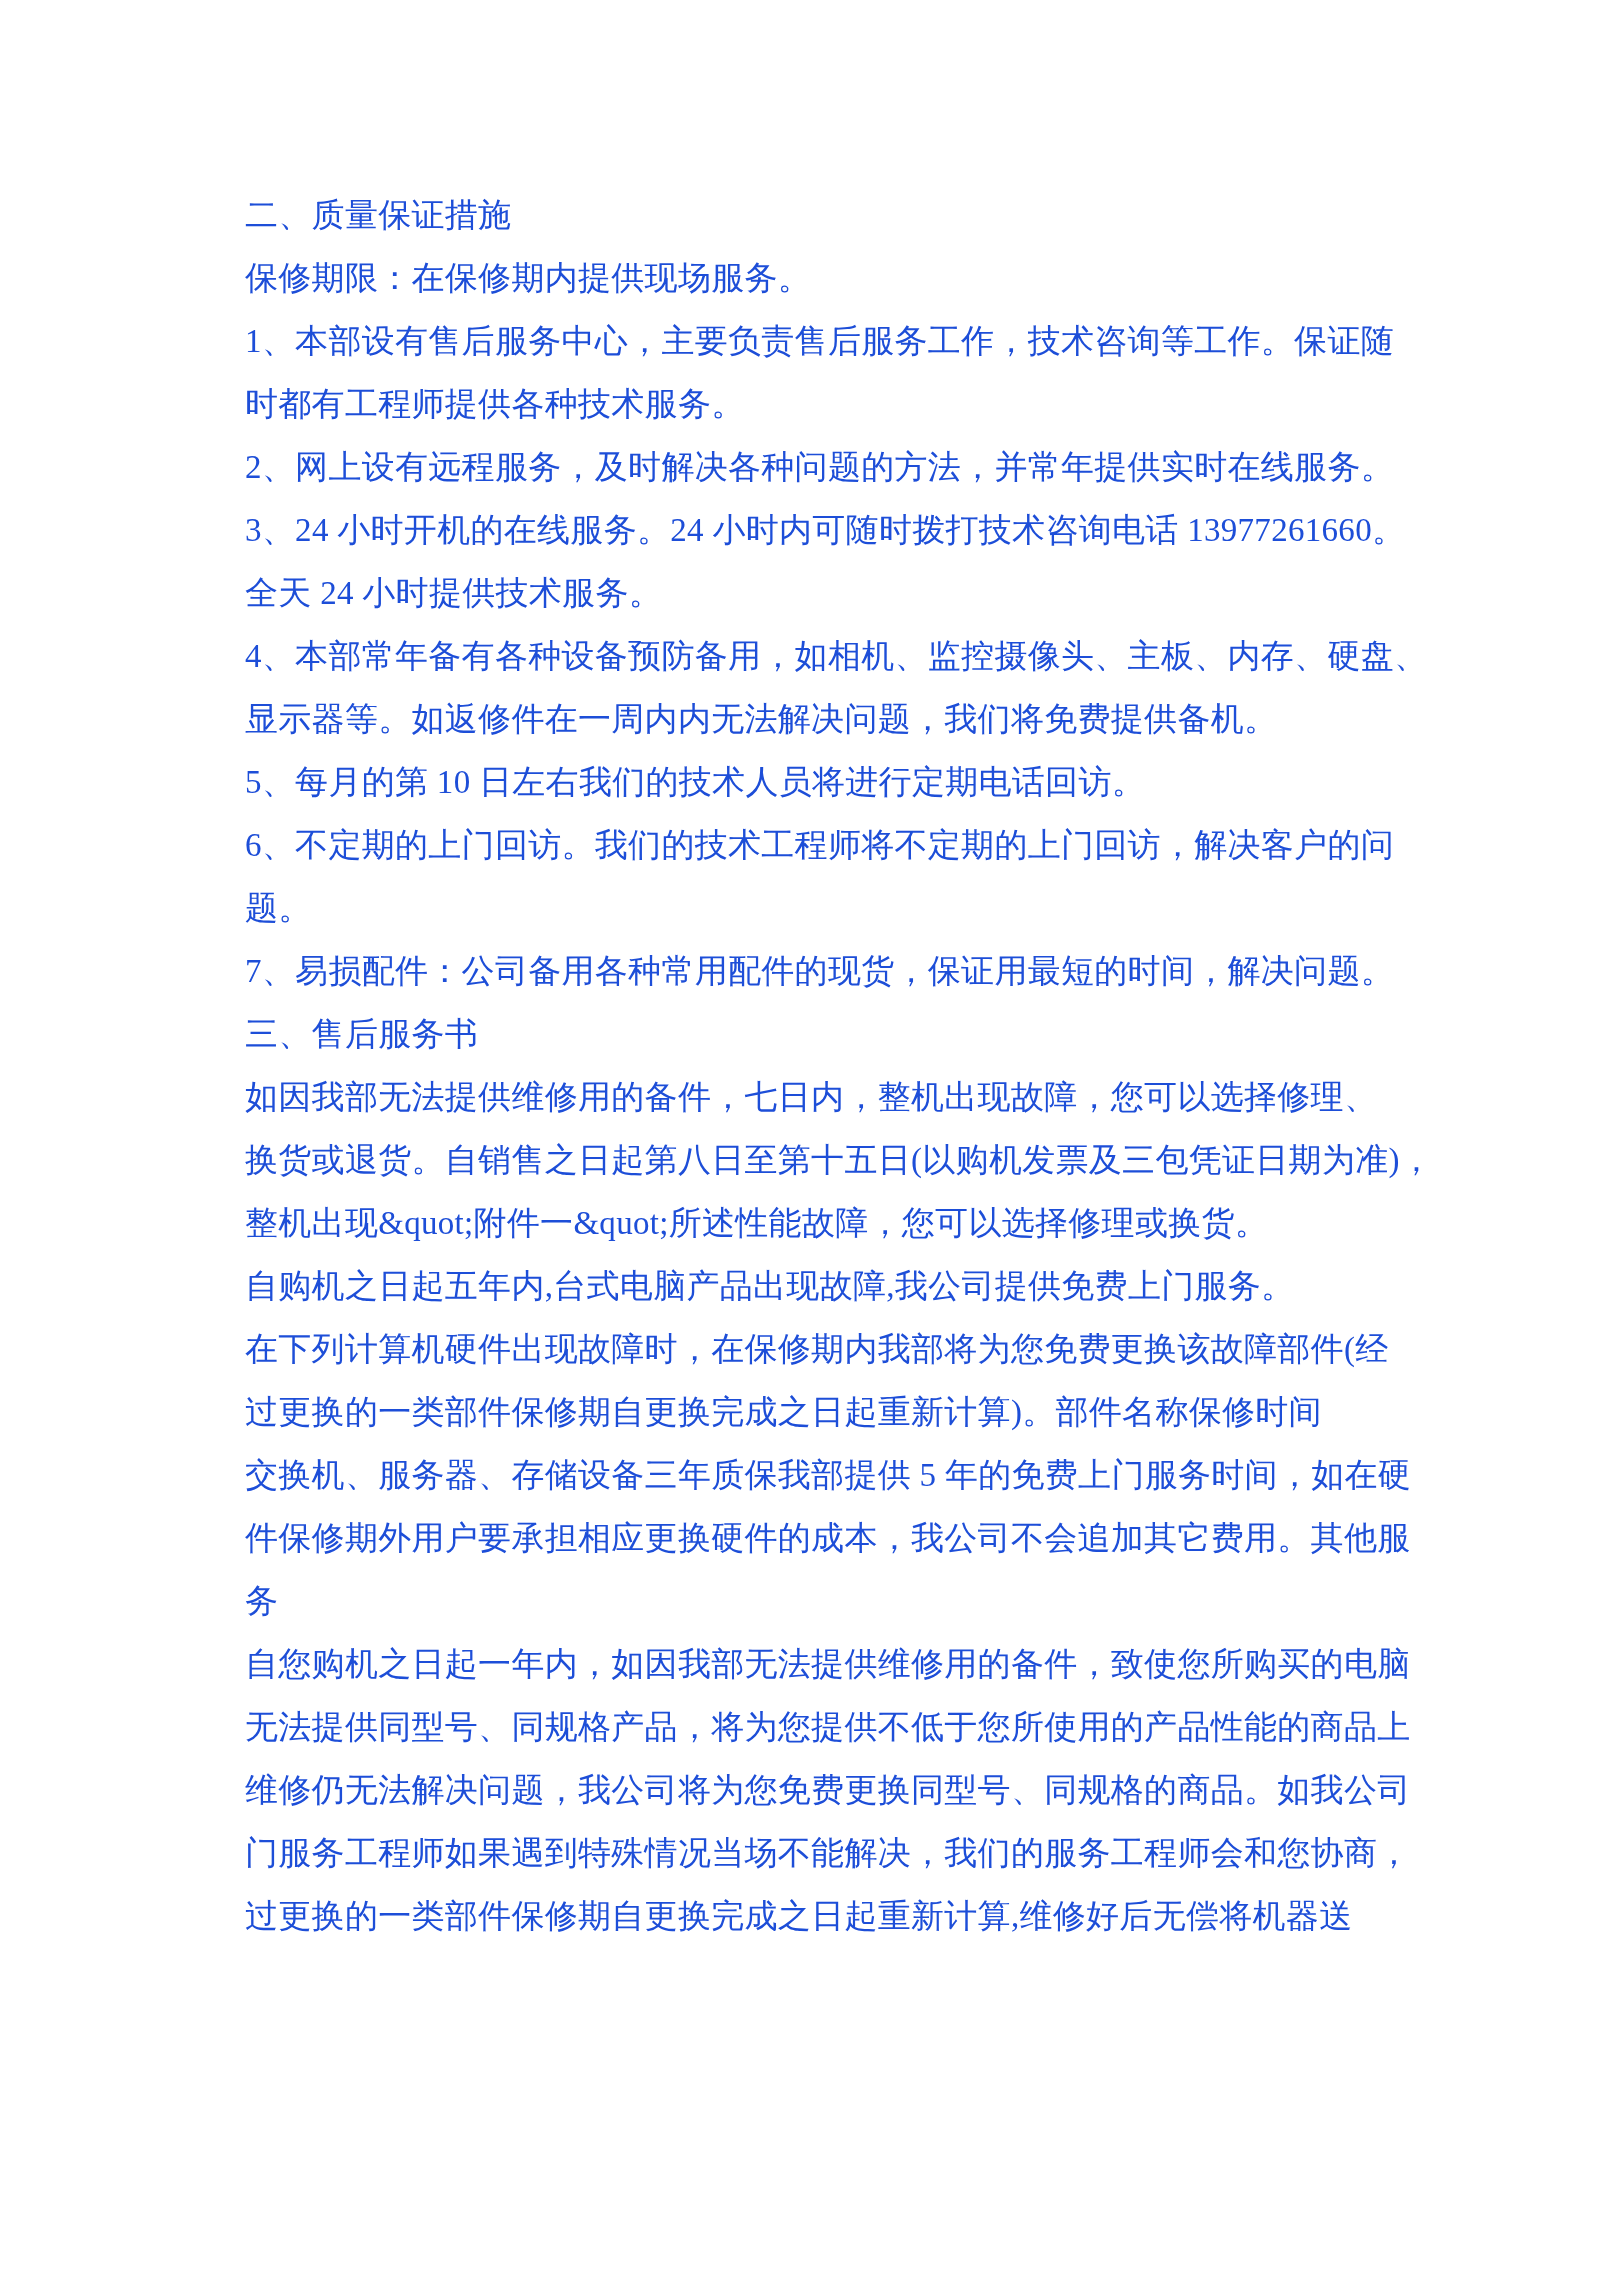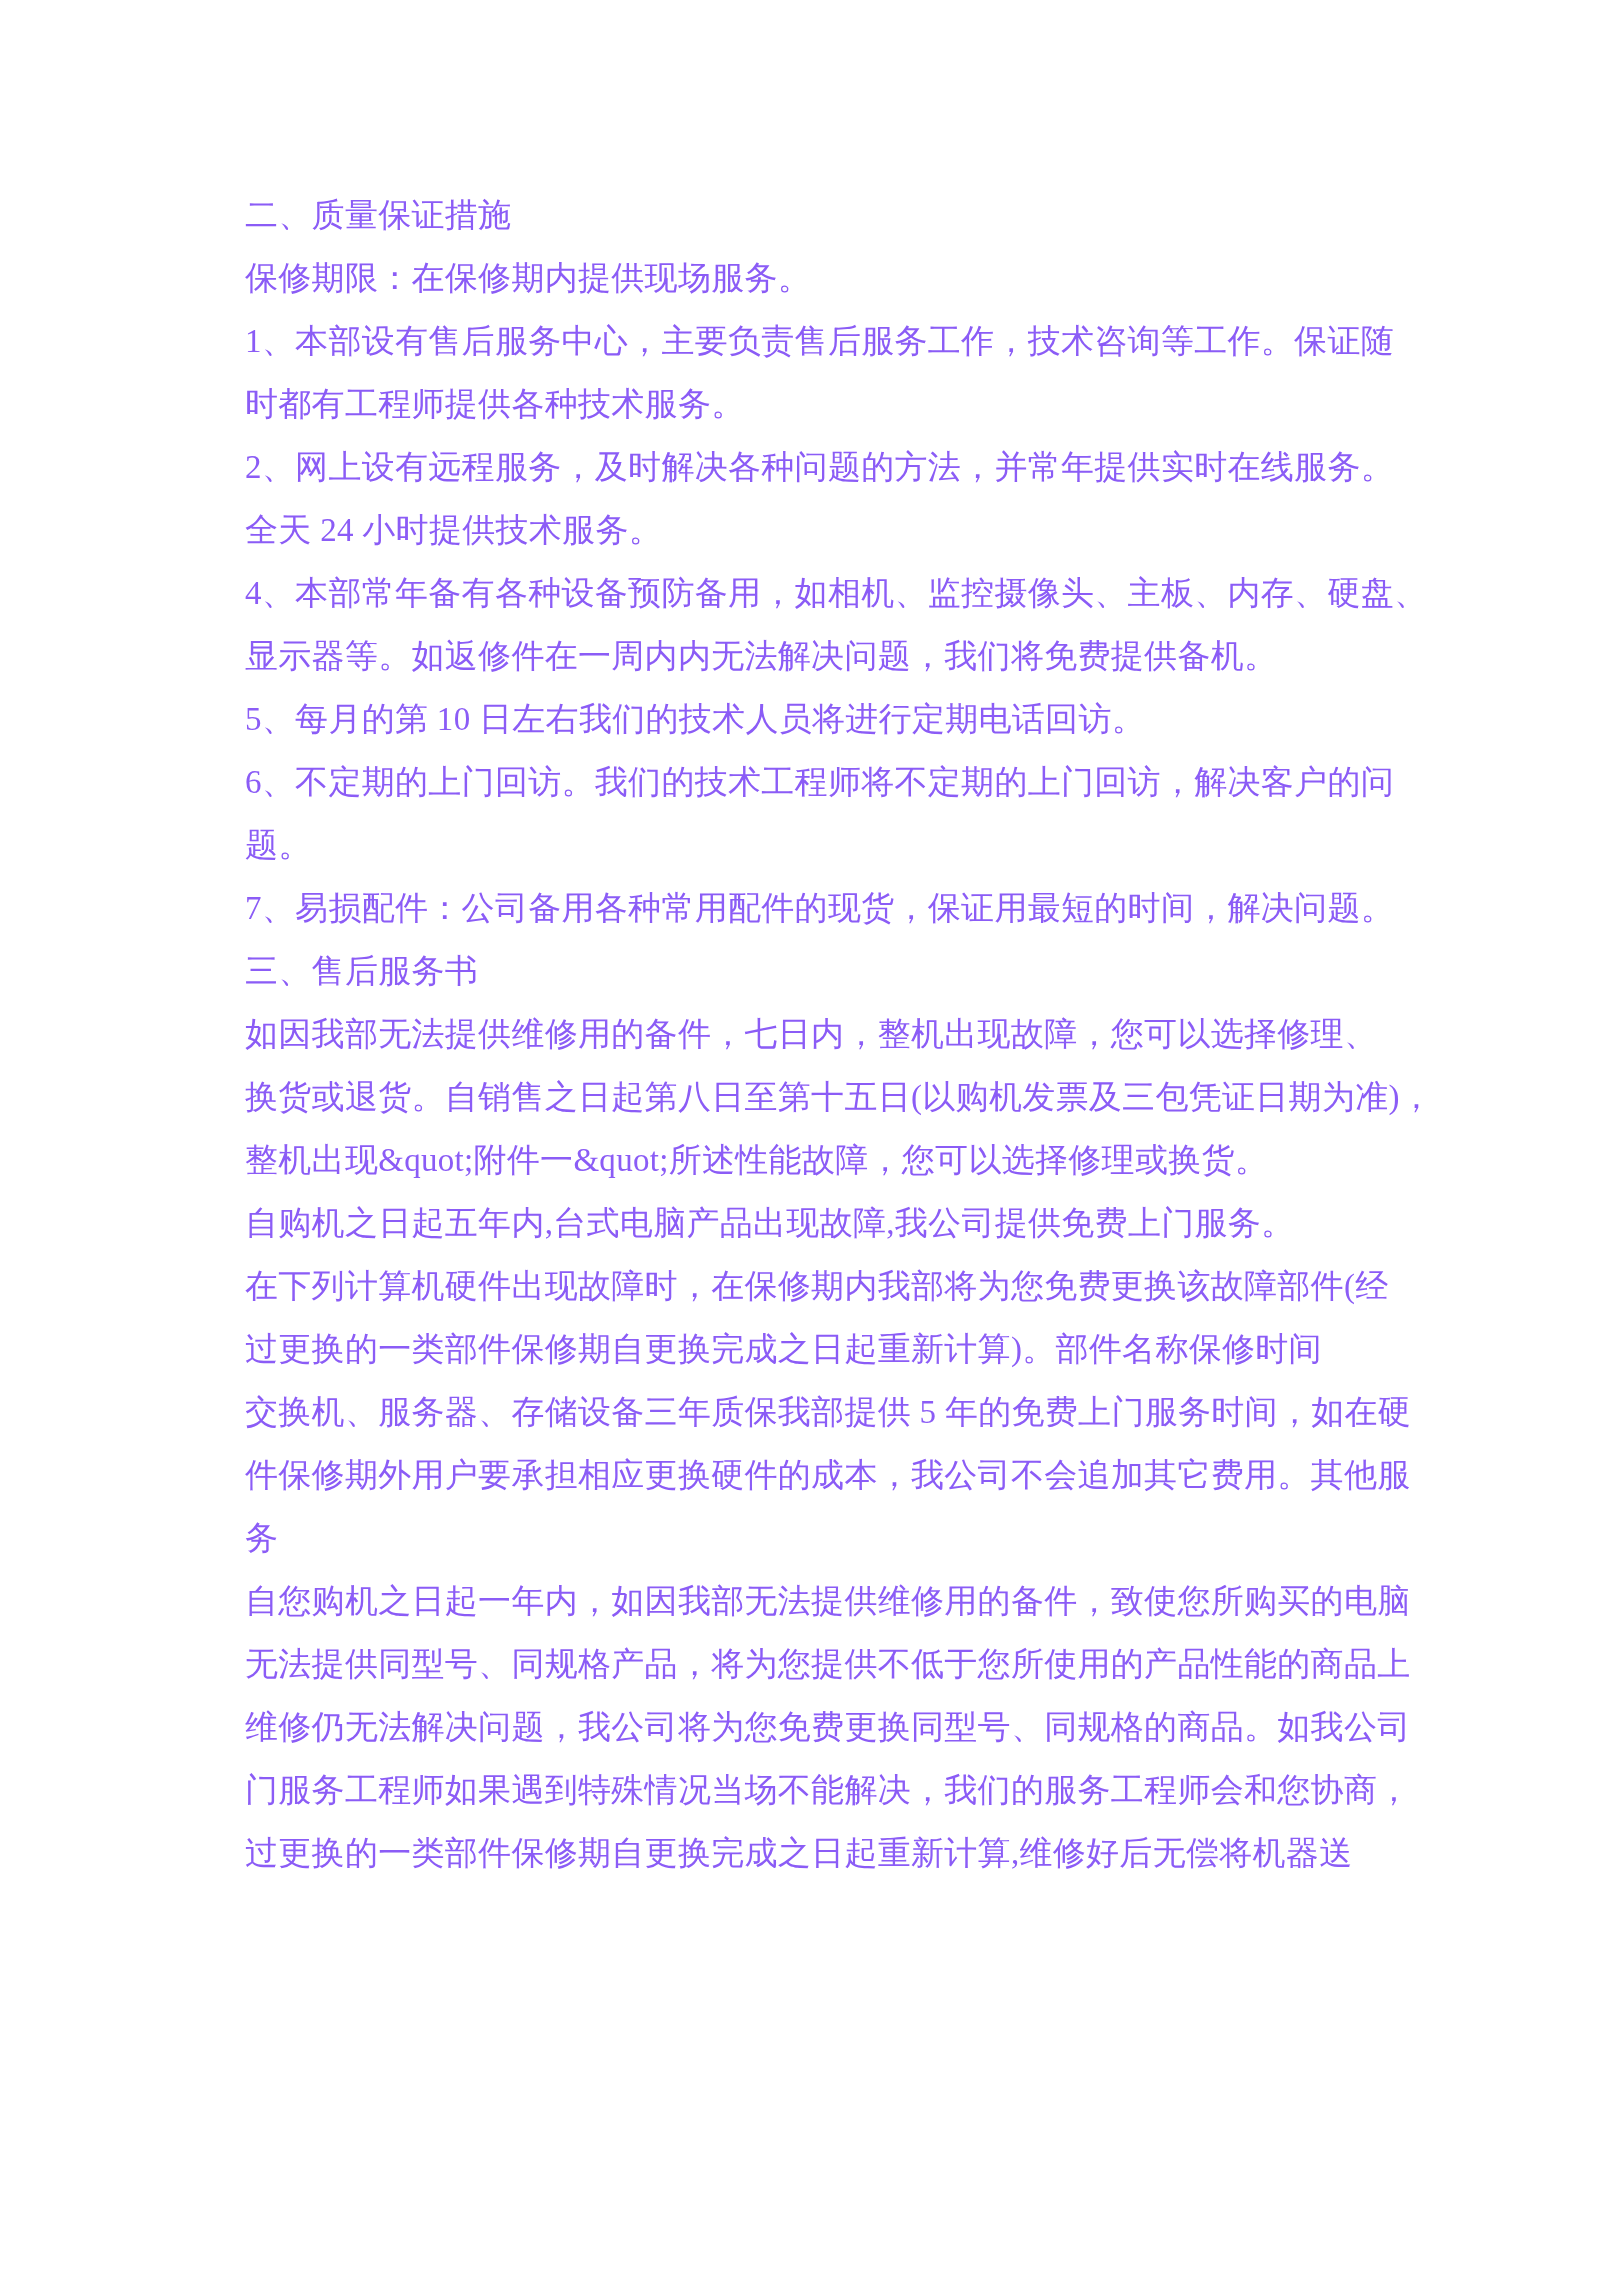--- a/index.html
+++ b/index.html
@@ -20,40 +20,41 @@
     width: 1623px;
     height: 2295px;
     background: #ffffff;
     overflow: hidden;
   }
   .doc {
     position: absolute;
     left: 245px;
     top: 184px;
     width: 1178px;
-    color: #8b5cf6;
+    color: #1d4ed8;
     font-size: 33px;
   }
   .line {
     height: 63px;
     line-height: 63px;
     white-space: nowrap;
     letter-spacing: 0.3px;
   }
 </style>
 </head>
 <body>
 
 <div class="page">
   <div class="doc">
     <div class="line">二、质量保证措施</div>
     <div class="line">保修期限：在保修期内提供现场服务。</div>
     <div class="line">1、本部设有售后服务中心，主要负责售后服务工作，技术咨询等工作。保证随</div>
     <div class="line">时都有工程师提供各种技术服务。</div>
     <div class="line">2、网上设有远程服务，及时解决各种问题的方法，并常年提供实时在线服务。</div>
+    <div class="line">3、24 小时开机的在线服务。24 小时内可随时拨打技术咨询电话 13977261660。</div>
     <div class="line">全天 24 小时提供技术服务。</div>
     <div class="line">4、本部常年备有各种设备预防备用，如相机、监控摄像头、主板、内存、硬盘、</div>
     <div class="line">显示器等。如返修件在一周内内无法解决问题，我们将免费提供备机。</div>
     <div class="line">5、每月的第 10 日左右我们的技术人员将进行定期电话回访。</div>
     <div class="line">6、不定期的上门回访。我们的技术工程师将不定期的上门回访，解决客户的问</div>
     <div class="line">题。</div>
     <div class="line">7、易损配件：公司备用各种常用配件的现货，保证用最短的时间，解决问题。</div>
     <div class="line">三、售后服务书</div>
     <div class="line">如因我部无法提供维修用的备件，七日内，整机出现故障，您可以选择修理、</div>
     <div class="line">换货或退货。自销售之日起第八日至第十五日(以购机发票及三包凭证日期为准)，</div>

